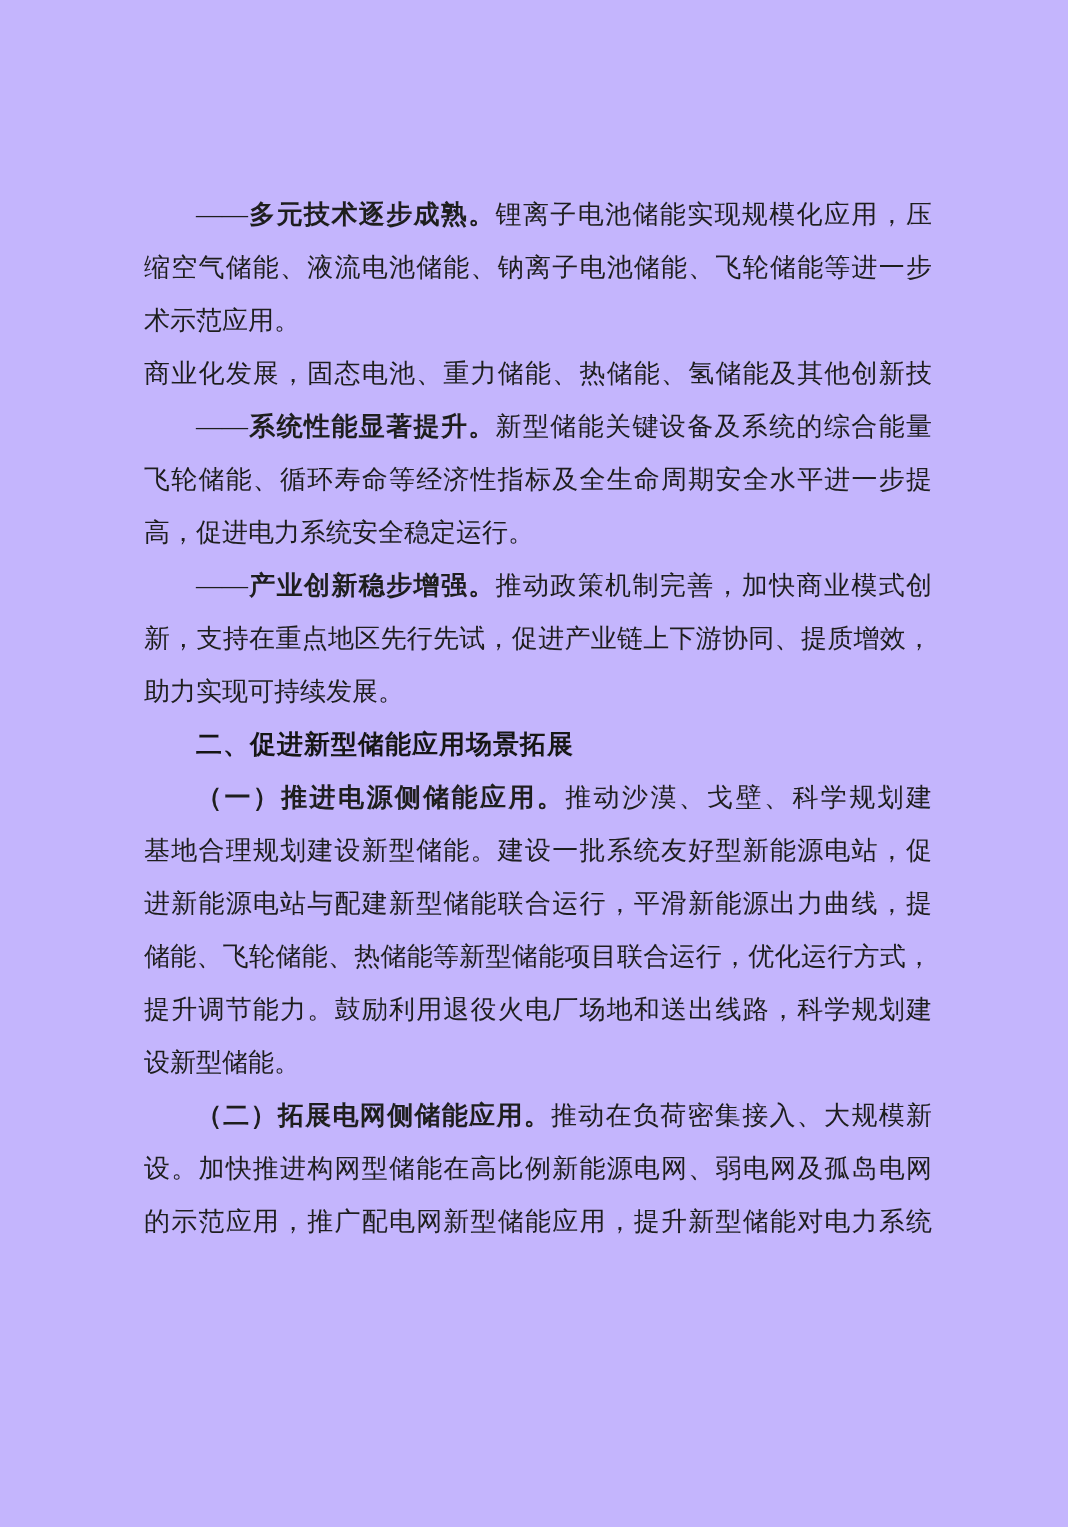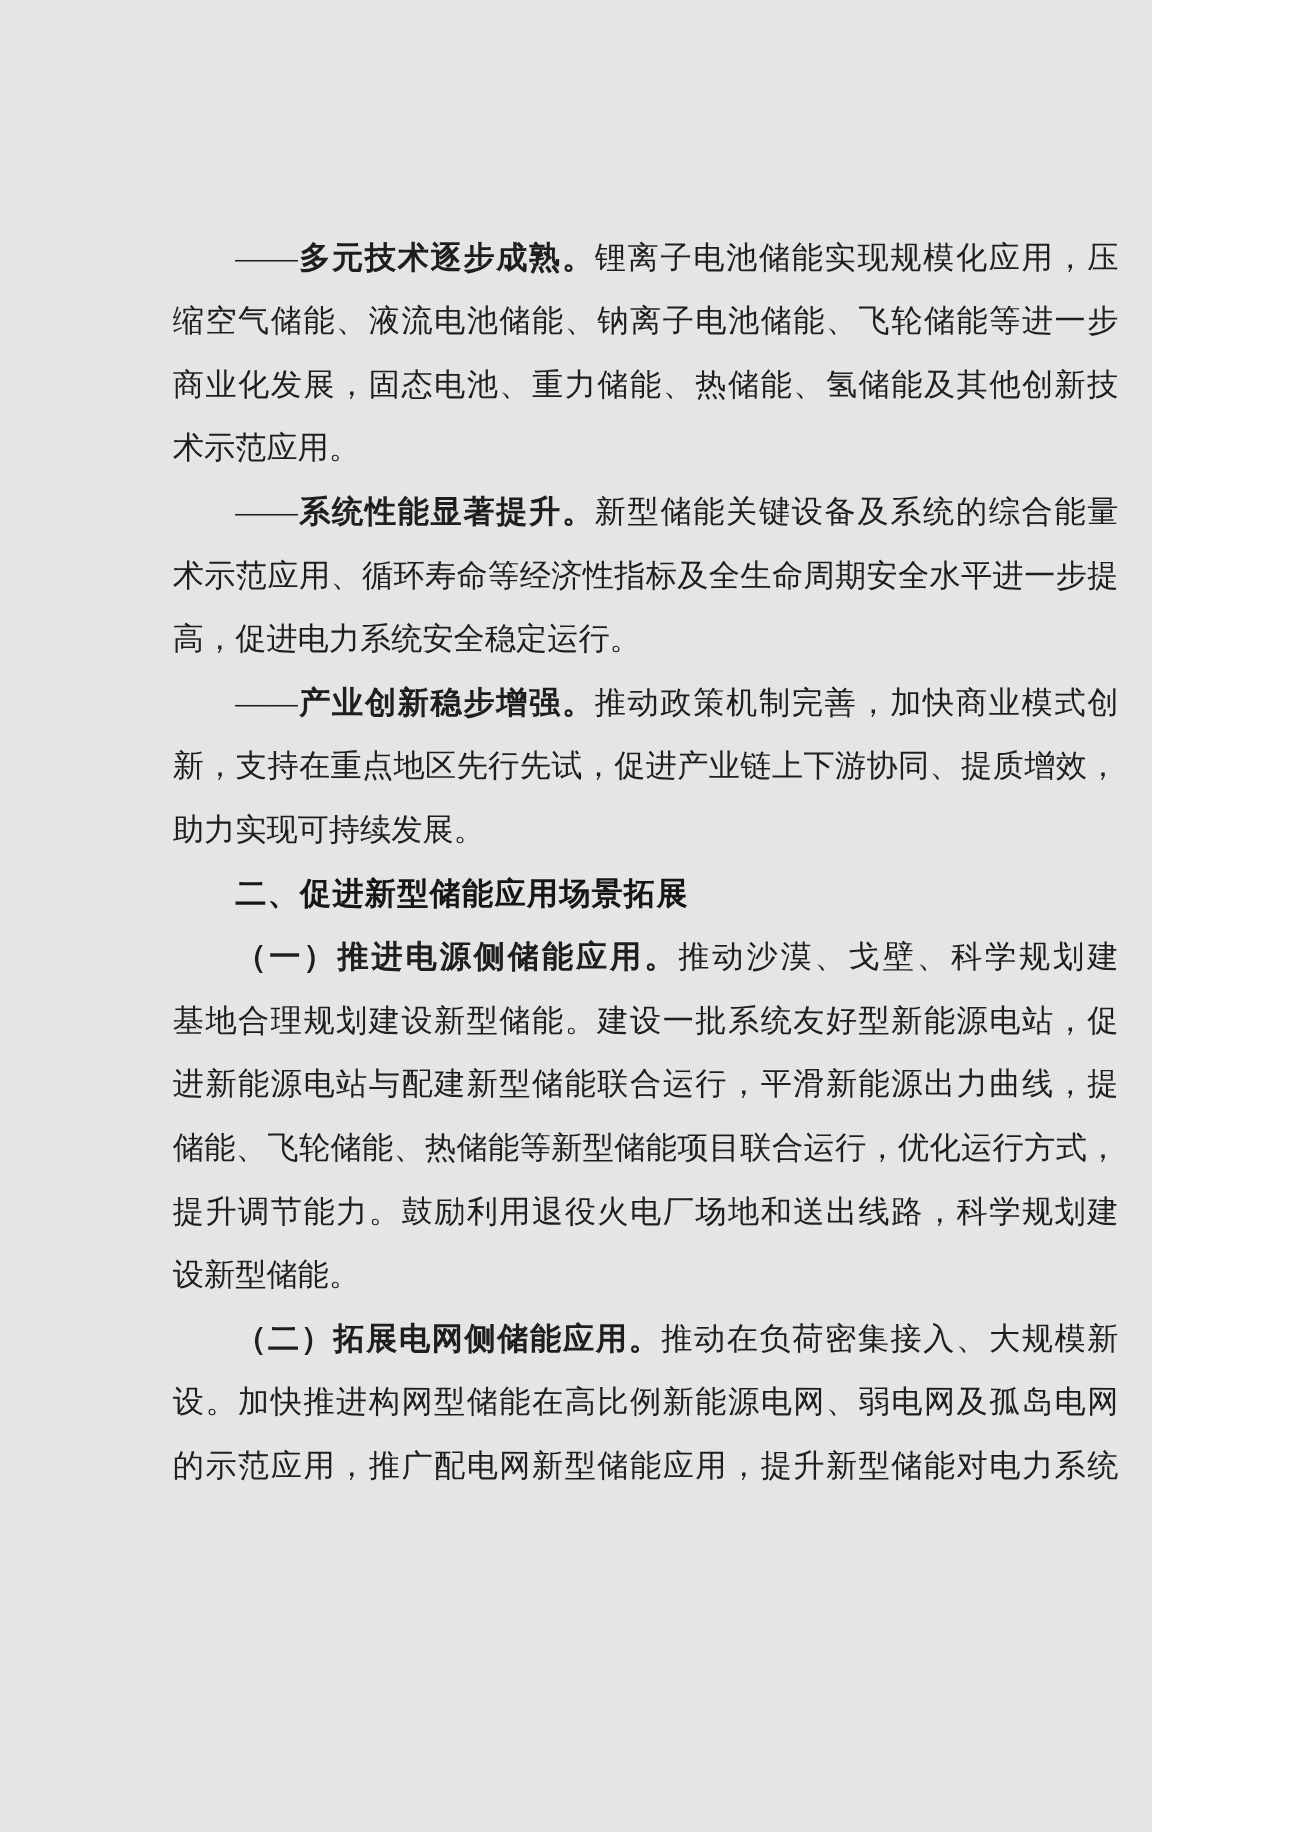--- a/index.html
+++ b/index.html
@@ -7,23 +7,23 @@
     padding: 0;
     background: #ffffff;
   }
   body {
     width: 1080px;
     height: 1527px;
     overflow: hidden;
   }
   .page {
     position: relative;
-    width: 960px;
+    width: 1068px;
     height: 1527px;
-    background: #e5e5e5;
+    background: #c4b5fd;
     font-family: "Liberation Serif", "DejaVu Serif", serif;
   }
   .doc-body {
     position: absolute;
     left: 144px;
     top: 188px;
     width: 788px;
     color: #1e1e1e;
     font-size: 26px;
     line-height: 53px;
@@ -60,26 +60,26 @@
   }
 </style>
 </head>
 <body>
 
 <div class="page">
   <div class="doc-body" id="doc-body">
       <div class="para">
         <div class="line indent fill"><span class="run-normal">——</span><span class="run-lead">多元技术逐步成熟。</span><span class="run-normal">锂离子电池储能实现规模化应用，压</span></div>
         <div class="line fill"><span class="run-normal">缩空气储能、液流电池储能、钠离子电池储能、飞轮储能等进一步</span></div>
+        <div class="line"><span class="run-normal">术示范应用。</span></div>
         <div class="line fill"><span class="run-normal">商业化发展，固态电池、重力储能、热储能、氢储能及其他创新技</span></div>
-        <div class="line"><span class="run-normal">术示范应用。</span></div>
       </div>
       <div class="para">
         <div class="line indent fill"><span class="run-normal">——</span><span class="run-lead">系统性能显著提升。</span><span class="run-normal">新型储能关键设备及系统的综合能量</span></div>
-        <div class="line fill"><span class="run-normal">术示范应用、循环寿命等经济性指标及全生命周期安全水平进一步提</span></div>
+        <div class="line fill"><span class="run-normal">飞轮储能、循环寿命等经济性指标及全生命周期安全水平进一步提</span></div>
         <div class="line"><span class="run-normal">高，促进电力系统安全稳定运行。</span></div>
       </div>
       <div class="para">
         <div class="line indent fill"><span class="run-normal">——</span><span class="run-lead">产业创新稳步增强。</span><span class="run-normal">推动政策机制完善，加快商业模式创</span></div>
         <div class="line fill"><span class="run-normal">新，支持在重点地区先行先试，促进产业链上下游协同、提质增效，</span></div>
         <div class="line"><span class="run-normal">助力实现可持续发展。</span></div>
       </div>
       <div class="para para-heading">
         <div class="line indent"><span class="run-heading">二、促进新型储能应用场景拓展</span></div>
       </div>

